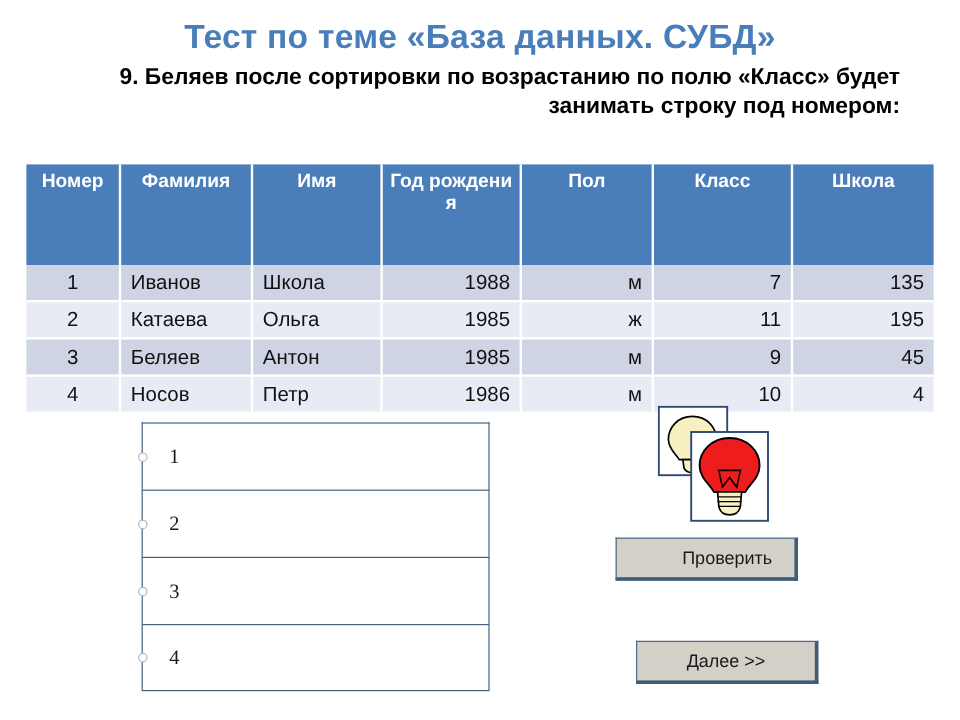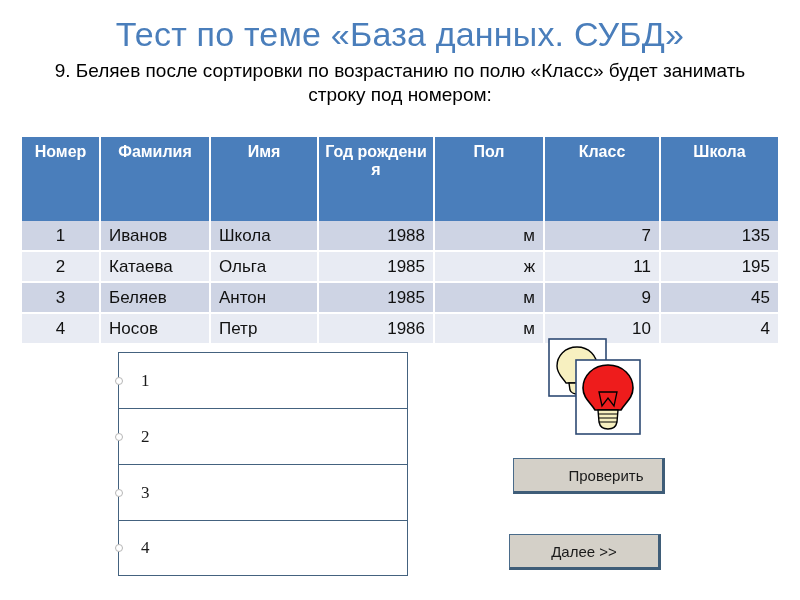--- a/index.html
+++ b/index.html
@@ -12,36 +12,36 @@
     background: #ffffff;
     font-family: "Liberation Sans", sans-serif;
     overflow: hidden;
     position: relative;
   }
 
   
   .slide-title {
     text-align: center;
     color: #4a7ebb;
-    font-size: 34px;
-    font-weight: normal;
+    font-size: 28px;
+    font-weight: bold;
     letter-spacing: 0.2px;
     padding-top: 16px;
     line-height: 1.1;
     white-space: nowrap;
   }
 
   
   .question {
     margin: 6px auto 0 auto;
     width: 700px;
-    text-align: center;
+    text-align: right;
     color: #000000;
     font-size: 19px;
-    font-weight: normal;
+    font-weight: bold;
     line-height: 1.25;
     font-stretch: condensed;
   }
 
   
   .table-wrap {
     position: absolute;
     left: 22px;
     top: 137px;
     width: 629px;
@@ -154,22 +154,22 @@
     border-bottom-color: #3f5d78;
     box-sizing: border-box;
     color: #1a1a1a;
     font-size: 15px;
     font-family: "Liberation Sans", sans-serif;
     display: flex;
     align-items: center;
     justify-content: center;
     cursor: pointer;
   }
-  #btn-check { left: 513px; top: 458px; padding-left: 36px; }
-  #btn-next  { left: 509px; top: 534px; }
+  #btn-check { left: 513px; top: 448px; padding-left: 36px; }
+  #btn-next  { left: 530px; top: 534px; }
 </style>
 </head>
 <body>
 
 <div class="slide-title">Тест по теме «База данных. СУБД»</div>
 
 <div class="question">9. Беляев после сортировки по возрастанию по полю «Класс» будет занимать строку под номером:</div>
 
 <div class="table-wrap">
   <table class="data-table">

